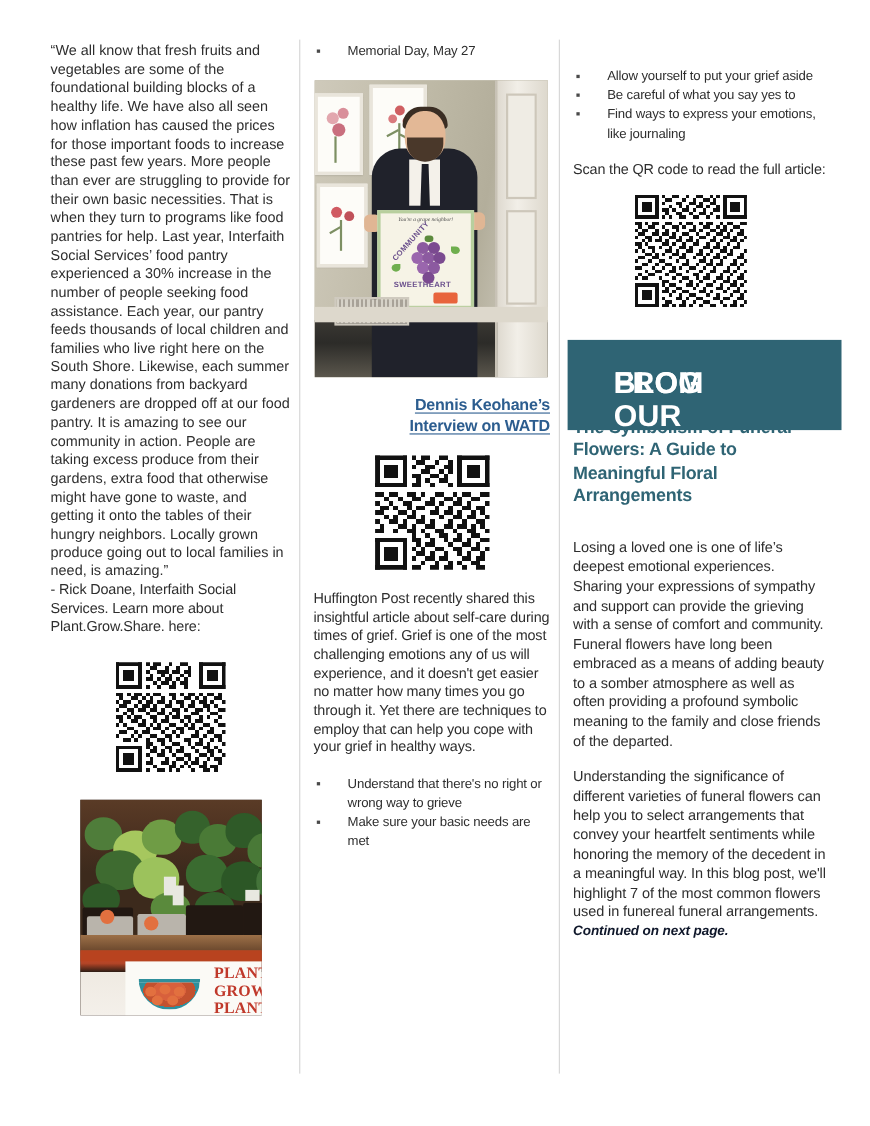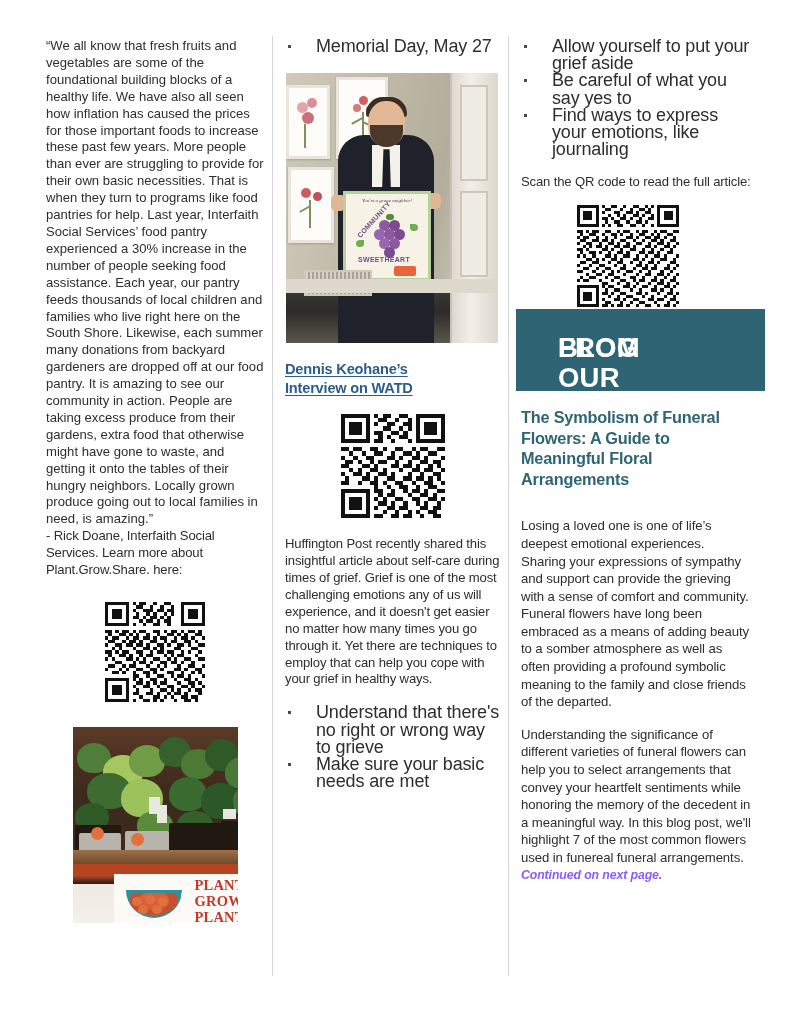--- a/index.html
+++ b/index.html
@@ -17,21 +17,21 @@
     height: 1024px;
     background: #ffffff;
   }
   
   .col {
     position: absolute;
     top: 38px;
   }
   .col-1 { left: 46px;  width: 218px; }
   .col-2 { left: 285px; width: 215px; }
-  .col-3 { left: 521px; width: 230px; }
+  .col-3 { left: 521px; width: 230px; margin-top: 23px; }
 
   .divider {
     position: absolute;
     top: 36px;
     width: 1px;
     background: #d4d4d4;
   }
   .divider-1 { left: 272px; height: 940px; }
   .divider-2 { left: 508px; height: 940px; }
 
@@ -50,50 +50,50 @@
     line-height: 17.6px;
     color: #2e2e2e;
     letter-spacing: -0.1px;
   }
   .blog-text + .blog-text { margin-top: 15px; }
 
   .continued {
     font-size: 12.3px;
     font-weight: bold;
     font-style: italic;
-    color: #8b5cf6;
+    color: #0f172a;
     margin-top: 1px;
     letter-spacing: -0.1px;
   }
 
   
   ul.bullets { list-style: none; }
   ul.bullets li {
     position: relative;
     padding-left: 31px;
-    font-size: 18px;
+    font-size: 12px;
     line-height: 17.2px;
     color: #2e2e2e;
     letter-spacing: -0.15px;
   }
   ul.bullets li::before {
     content: "";
     position: absolute;
     left: 3px;
     top: 7px;
     width: 3px;
     height: 3px;
     background: #4a4a4a;
   }
   ul.bullets.spaced li + li { margin-top: 14px; }
 
   
   .link-heading {
     display: block;
-    text-align: left;
+    text-align: right;
     font-size: 14.6px;
     font-weight: bold;
     line-height: 19px;
     color: #2c5d8f;
     text-decoration: underline;
     text-underline-offset: 2px;
     letter-spacing: -0.2px;
   }
 
   .red-heading {

